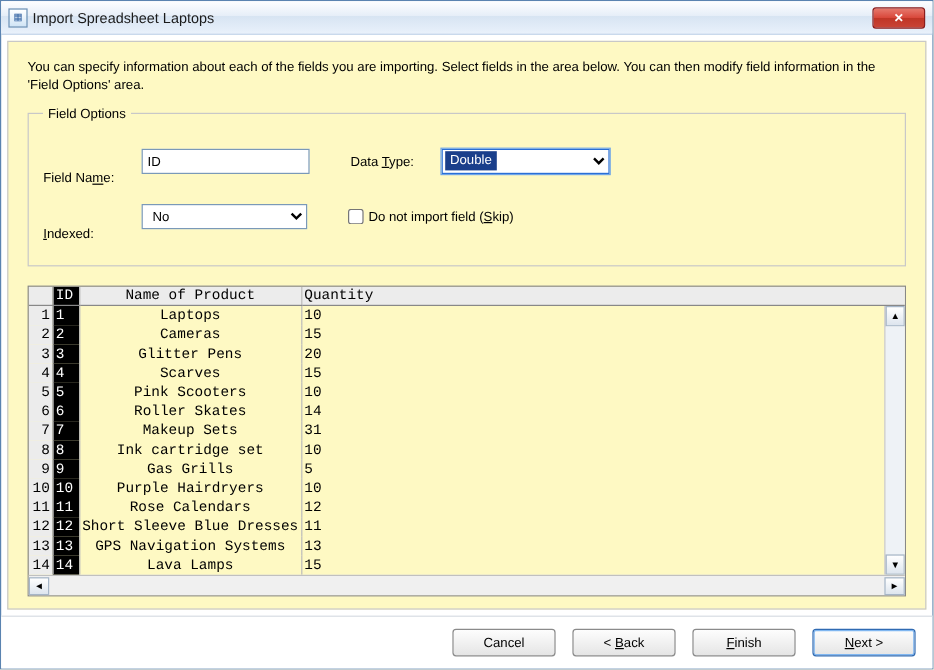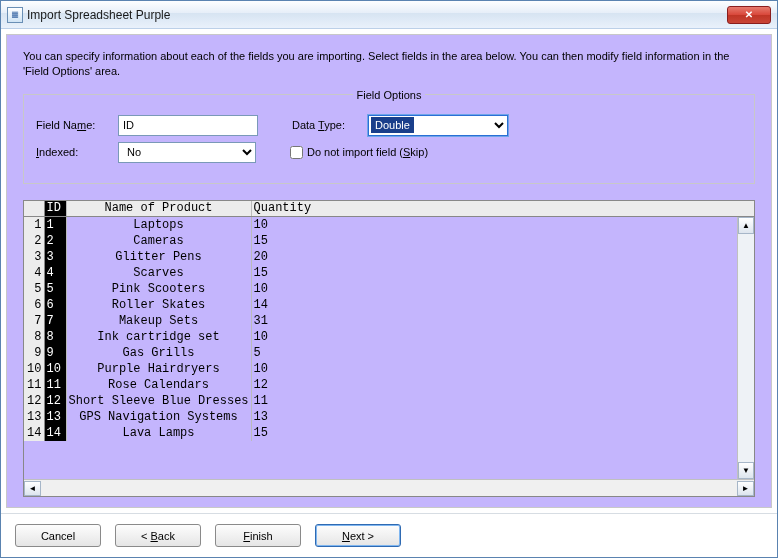--- a/index.html
+++ b/index.html
@@ -45,36 +45,36 @@
     border: 1px solid #8a1d1d;
     border-radius: 3px;
     background: linear-gradient(#e67a6e,#d9483b 48%,#c03526 52%,#c94436);
     color: #fff;
     display: flex; align-items: center; justify-content: center;
     font-size: 10px; font-weight: bold;
     cursor: pointer;
   }
   .body {
     flex: 1;
-    background: #c4b5fd;
+    background: #fef9c3;
     border: 1px solid #c8c8c8;
     margin: 5px;
     padding: 14px 16px 10px;
     display: flex;
     flex-direction: column;
   }
   .intro { color: #000; line-height: 1.35; margin-bottom: 10px; }
   fieldset.field-options {
     border: 1px solid #c8c8c8;
     padding: 8px 12px 14px;
     margin: 0 0 16px 0;
   }
-  fieldset.field-options legend { padding: 0 4px; color: #000; text-align: center; }
+  fieldset.field-options legend { padding: 0 4px; color: #000; }
   .row { display: flex; align-items: center; gap: 10px; margin: 6px 0; }
-  .lbl { width: 72px; }
+  .lbl { width: 72px; margin-top: 28px; }
   .lbl2 { width: 66px; margin-left: 24px; }
   input.text, select.combo {
     font-family: inherit; font-size: 11px;
     height: 21px;
     border: 1px solid #7a99b8;
     background: #fff;
     padding: 1px 4px;
   }
   input.text { width: 140px; }
   select.combo { width: 138px; }
@@ -153,21 +153,21 @@
     background: #f0f0f0;
     border-top: 1px solid #c0c0c0;
     display: flex; align-items:center;
   }
   .hscroll .arrow { width:17px; height:15px; background:linear-gradient(#fff,#dde5ee); border:1px solid #a6b6c8; font-size:8px; display:flex;align-items:center;justify-content:center; cursor:pointer;}
   .hscroll .track { flex:1; }
   .footer {
     border-top: 1px solid #d7dde3;
     padding: 10px 14px;
     display: flex;
-    justify-content: flex-start;
+    justify-content: flex-end;
     gap: 14px;
     background:#fff;
   }
   button.btn {
     width: 86px; height: 23px;
     font-family: inherit; font-size: 11px;
     background: linear-gradient(#fdfdfd,#e5e5e5);
     border: 1px solid #8a8a8a;
     border-radius: 3px;
     cursor: pointer;
@@ -178,21 +178,21 @@
   }
   .underline-key { text-decoration: underline; }
 </style>
 </head>
 <body>
 
 <div class="window">
 
   <div class="titlebar">
     <span class="doc-icon">▦</span>
-    <span class="title">Import Spreadsheet Purple</span>
+    <span class="title">Import Spreadsheet Laptops</span>
     <div class="winbtn">
       <span>✕</span>
     </div>
   </div>
 
   <div class="body">
 
     <div class="intro">You can specify information about each of the fields you are importing. Select fields in the area below. You can then modify field information in the 'Field Options' area.</div>
 
     <fieldset class="field-options">

